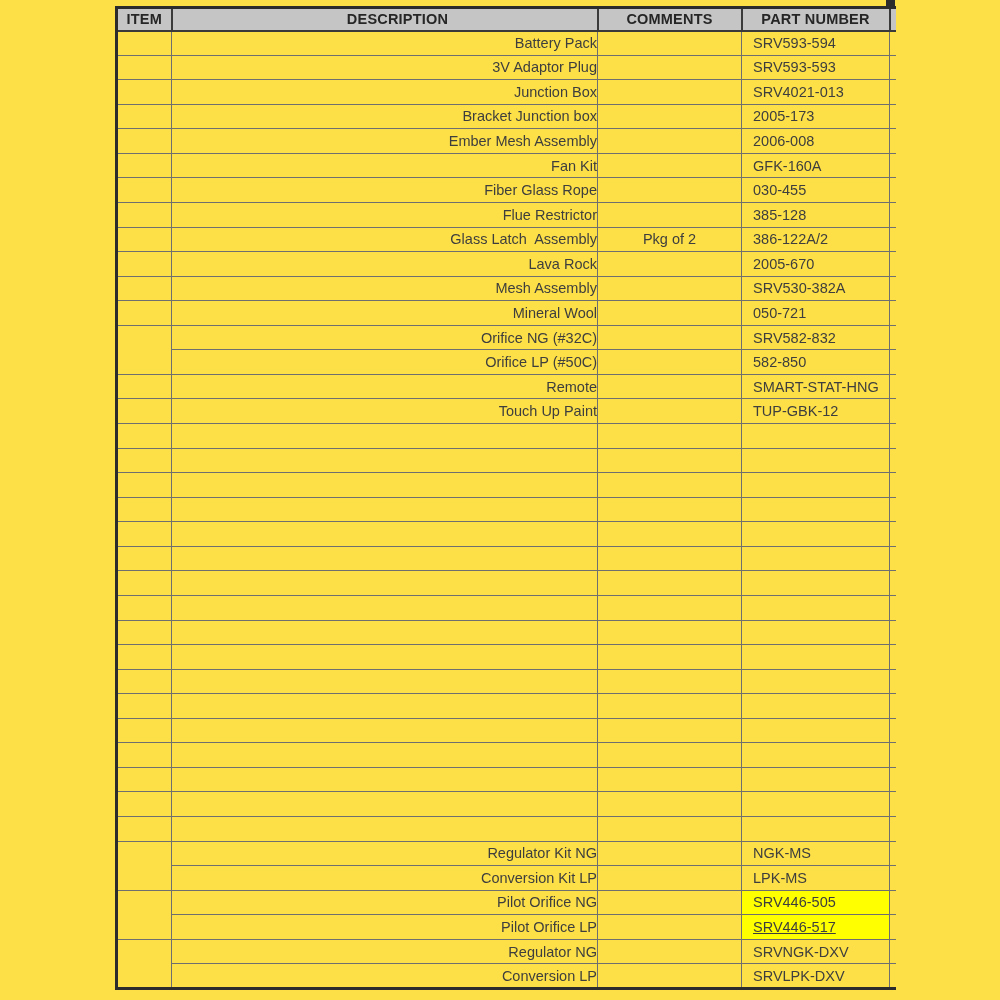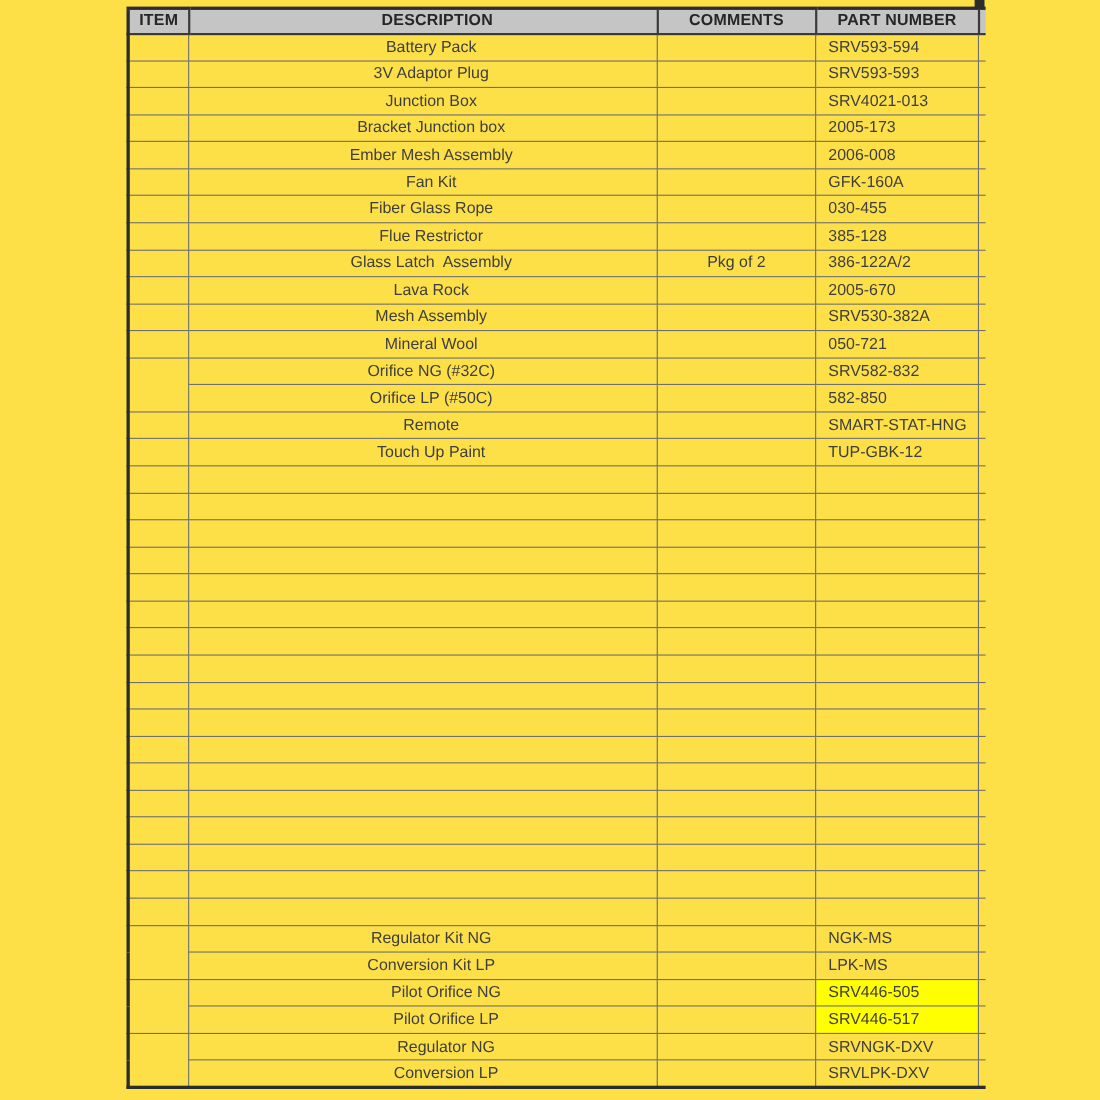--- a/index.html
+++ b/index.html
@@ -45,21 +45,21 @@
     font-weight: 700;
     color: #262626;
     text-align: center;
     letter-spacing: 0.2px;
     border: 2px solid #3a3a3a;
     border-bottom-width: 2.5px;
     border-top: 3px solid #2c2c2c;
   }
   td.item-cell { text-align: center; }
   td.desc-cell {
-    text-align: center;
+    text-align: right;
     padding-left: 15px;
     white-space: pre-wrap;
   }
   td.desc-cell.indent { padding-left: 42px; }
   td.comm-cell { text-align: center; }
   td.part-cell {
     text-align: left;
     padding-left: 11px;
     margin-top: 36px;
   }
@@ -346,21 +346,21 @@
         <tr class="body-row">
           <td class="item-cell" rowspan="2"></td>
           <td class="desc-cell indent">Pilot Orifice NG</td>
           <td class="comm-cell"></td>
           <td class="part-cell" style="background: rgb(255, 255, 0);">SRV446-505</td>
           <td class="cut-cell"></td>
         </tr>
         <tr class="body-row">
           <td class="desc-cell indent">Pilot Orifice LP</td>
           <td class="comm-cell"></td>
-          <td class="part-cell" style="background: rgb(255, 255, 0);">SRV446-517</td>
+          <td class="part-cell" style="background: rgb(255, 255, 0); text-decoration: underline;">SRV446-517</td>
           <td class="cut-cell"></td>
         </tr>
         <tr class="body-row">
           <td class="item-cell" rowspan="2"></td>
           <td class="desc-cell indent">Regulator NG</td>
           <td class="comm-cell"></td>
           <td class="part-cell">SRVNGK-DXV</td>
           <td class="cut-cell"></td>
         </tr>
         <tr class="body-row">

